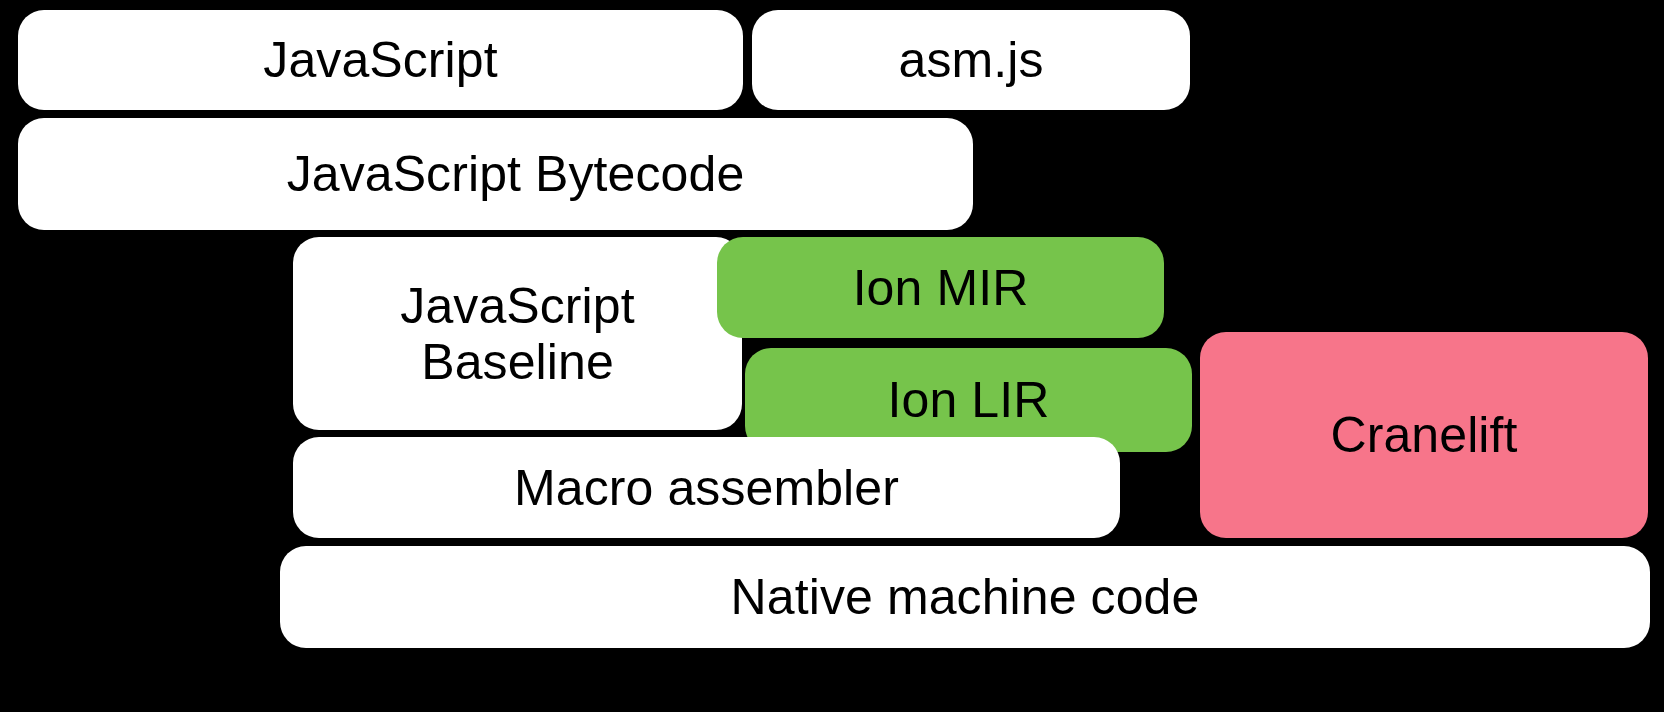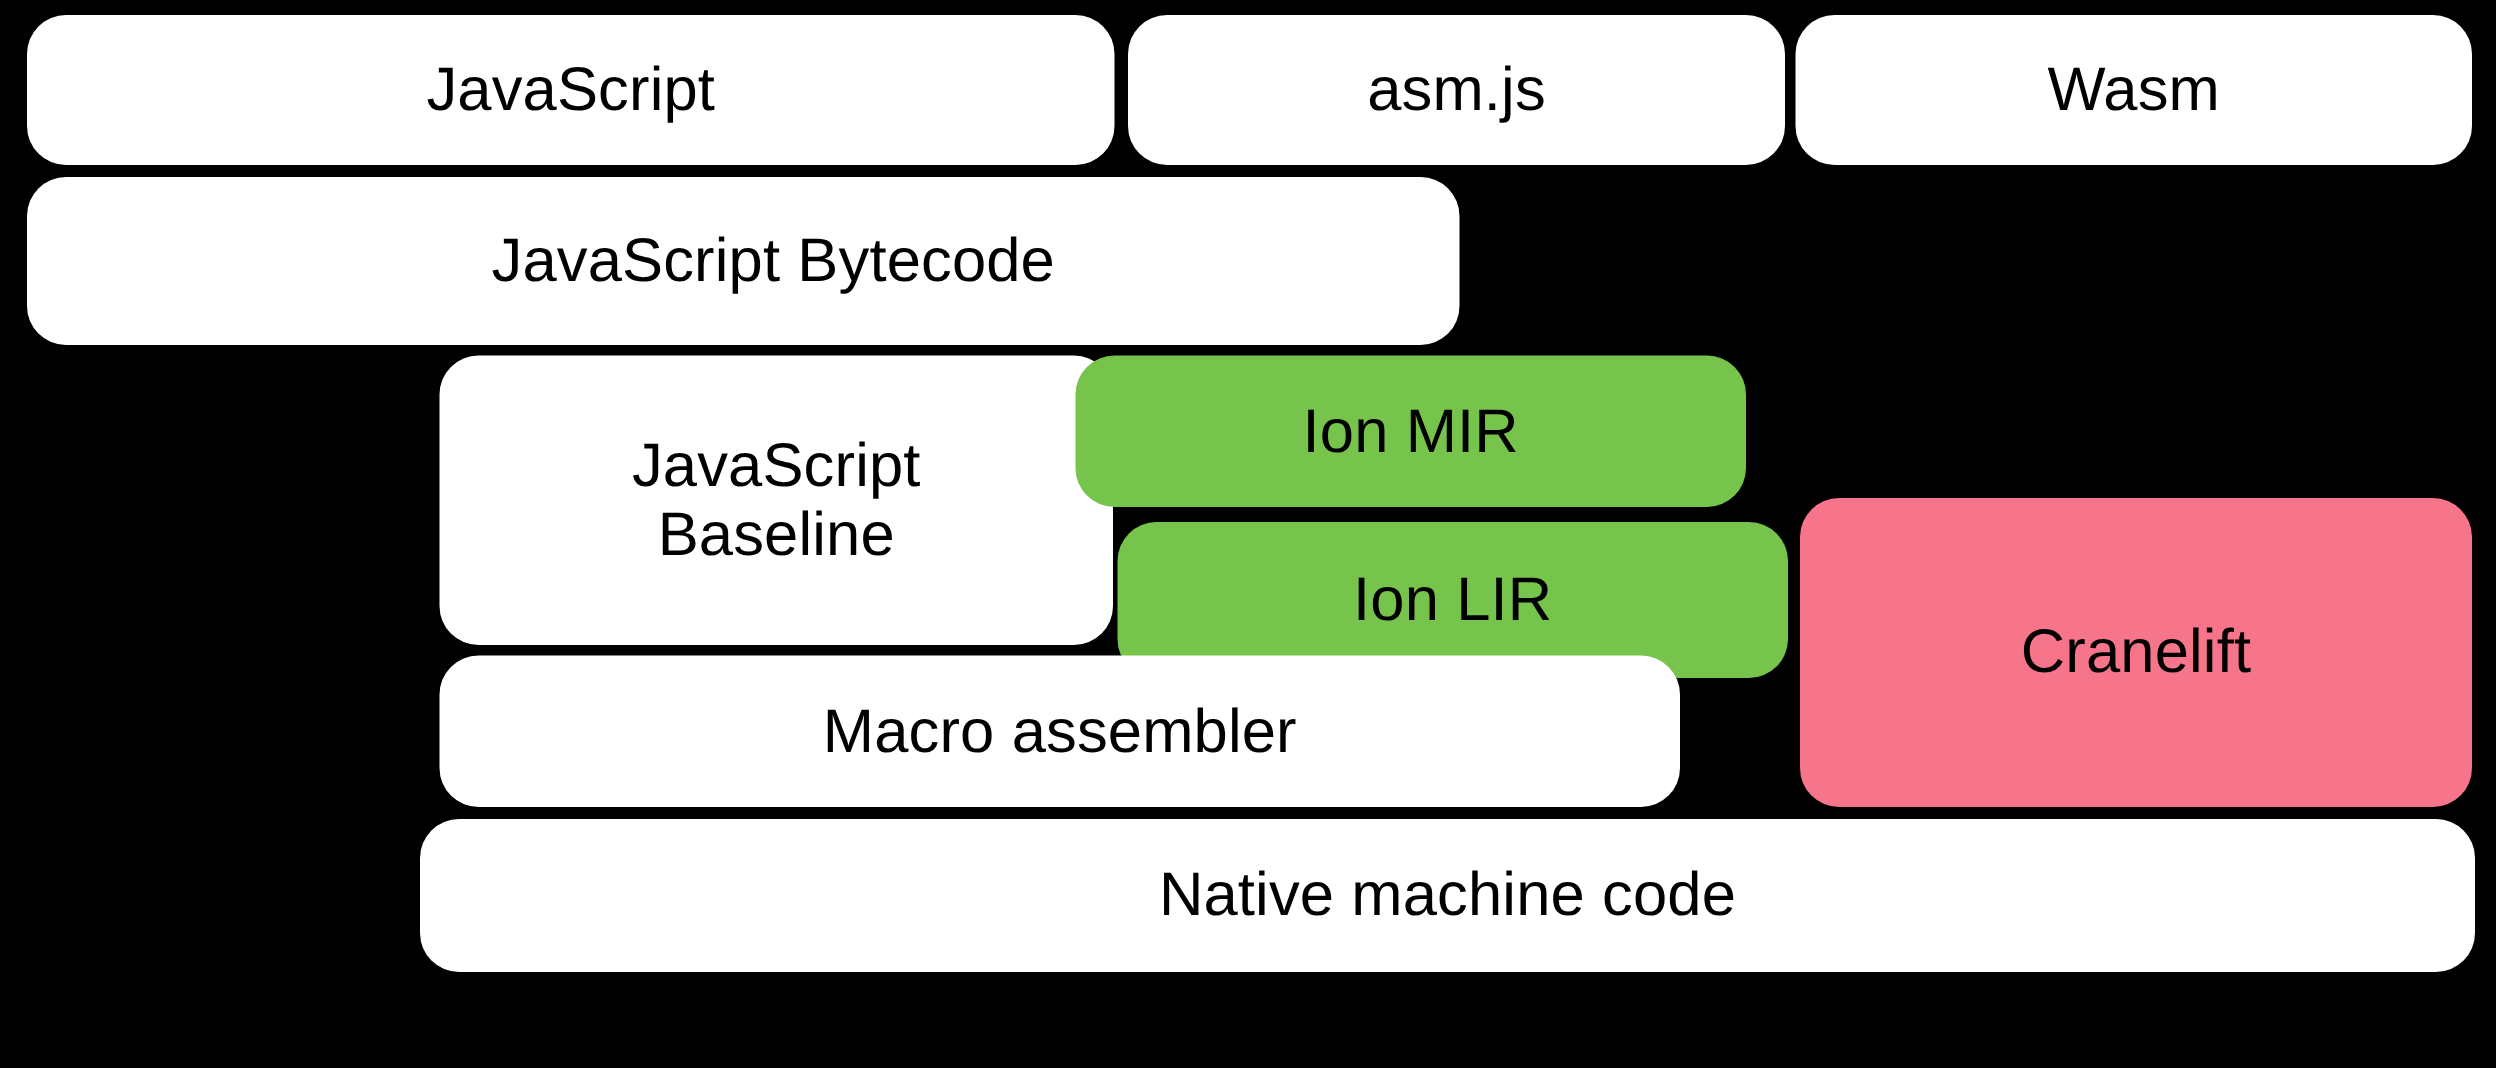--- a/index.html
+++ b/index.html
@@ -17,21 +17,21 @@
   }
   .node {
     position: absolute;
     box-sizing: border-box;
     display: flex;
     align-items: center;
     justify-content: center;
     text-align: center;
     border-radius: 26px;
     color: #000000;
-    font-size: 41px;
+    font-size: 50px;
     line-height: 1.12;
     font-weight: 400;
     letter-spacing: 0.1px;
     white-space: pre-line;
     padding: 2px 8px;
     -webkit-font-smoothing: antialiased;
   }
   .fill-white { background: #ffffff; }
   .fill-gray  { background: #e9e9e9; }
   .fill-green { background: #76c44b; }
@@ -39,21 +39,20 @@
 </style>
 </head>
 <body>
 
 <div id="stage" style="background: rgb(0, 0, 0);">
 
   <div class="node fill-white" style="left: 18px; top: 10px; width: 725px; height: 100px; background: rgb(255, 255, 255); color: rgb(0, 0, 0);">JavaScript</div>
 
   <div class="node fill-white" style="left: 752px; top: 10px; width: 438px; height: 100px; background: rgb(255, 255, 255); color: rgb(0, 0, 0);">asm.js</div>
 
-  <div class="node fill-white" style="left: 1197px; top: 10px; width: 451px; height: 100px; background: rgb(255, 255, 255); color: rgb(0, 0, 0);">Wasm</div>
 
   <div class="node fill-white" style="left: 18px; top: 118px; width: 955px; height: 112px; background: rgb(255, 255, 255); color: rgb(0, 0, 0); padding-left: 48px;">JavaScript Bytecode</div>
 
 
 
   <div class="node fill-white" style="left: 293px; top: 237px; width: 449px; height: 193px; background: rgb(255, 255, 255); color: rgb(0, 0, 0);">JavaScript
 Baseline</div>
 
   <div class="node fill-green" style="left: 717px; top: 237px; width: 447px; height: 101px; background: rgb(118, 196, 75); color: rgb(0, 0, 0);">Ion MIR</div>
 

